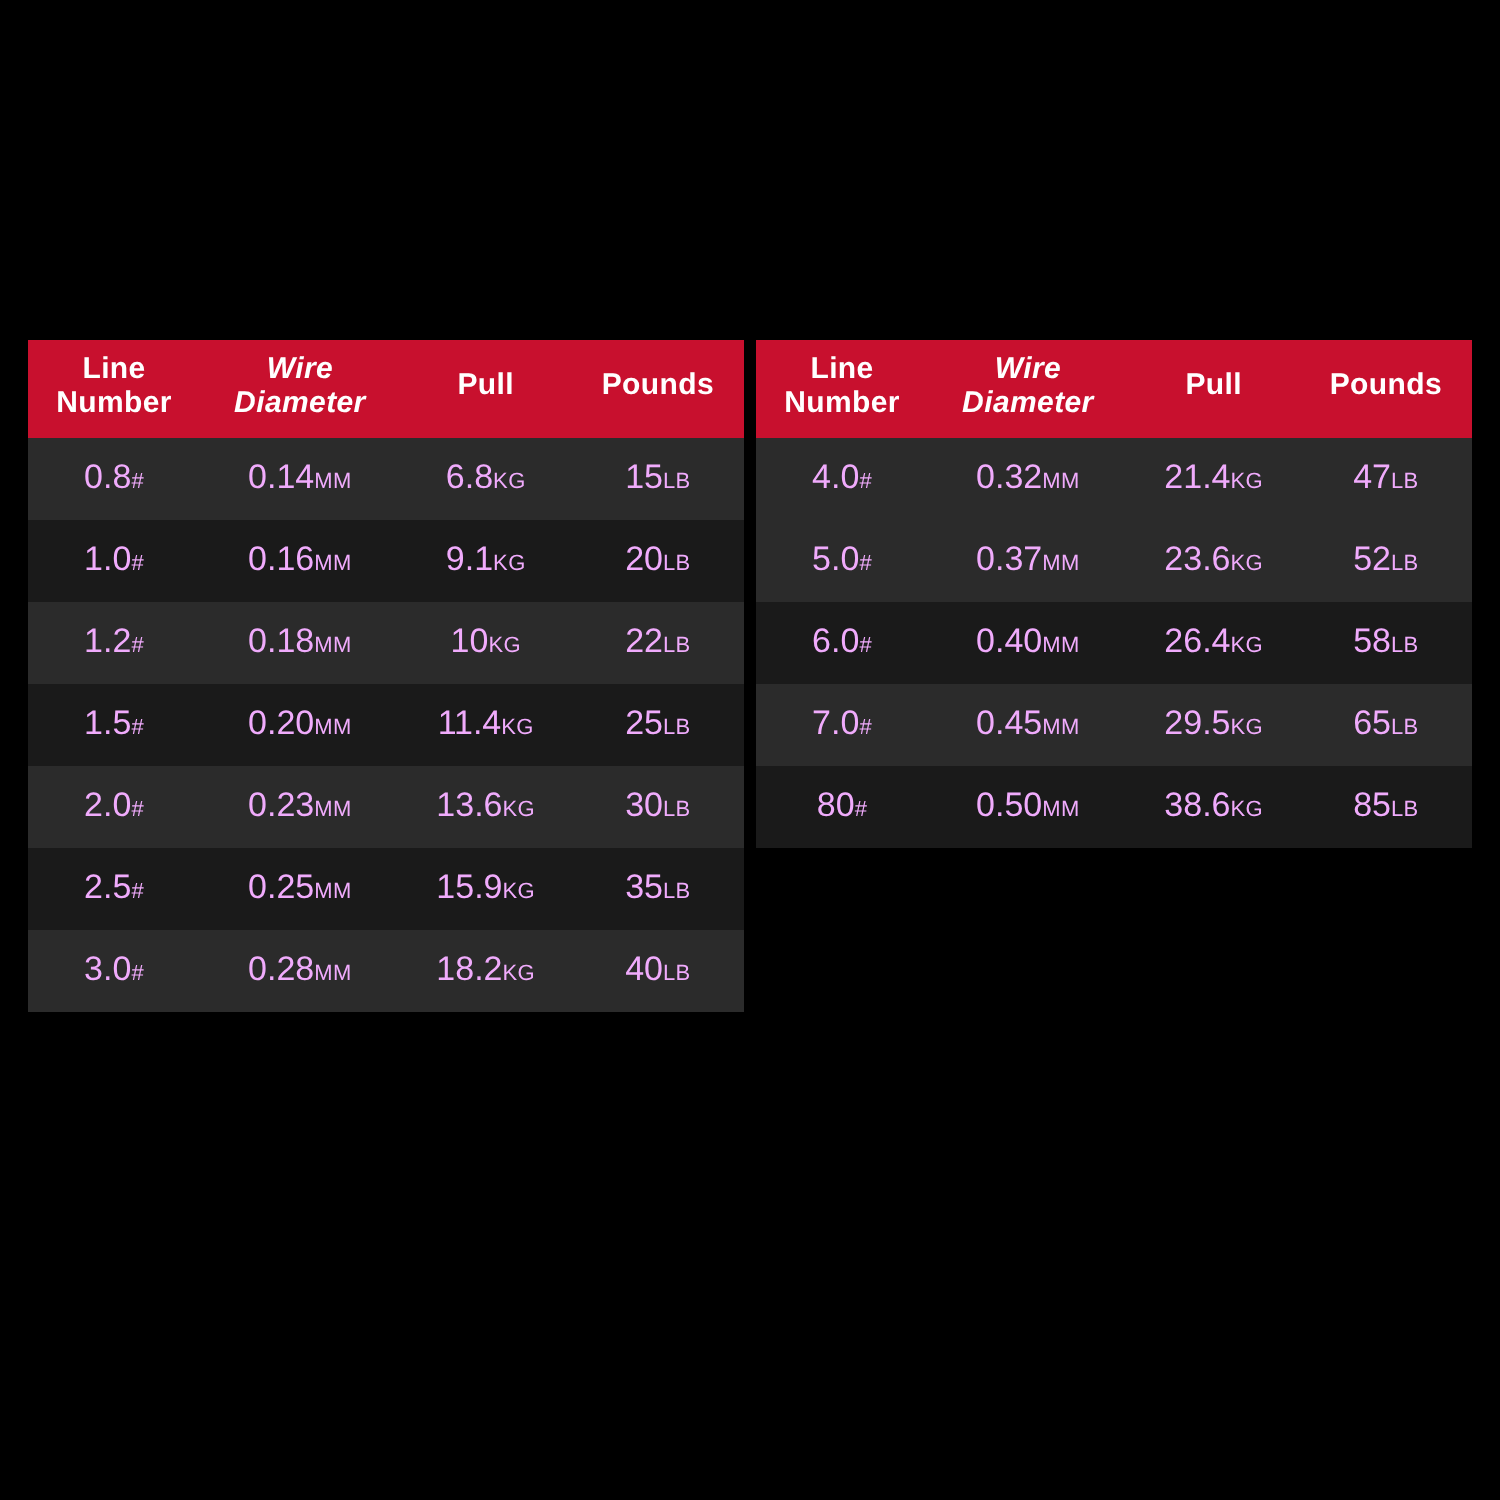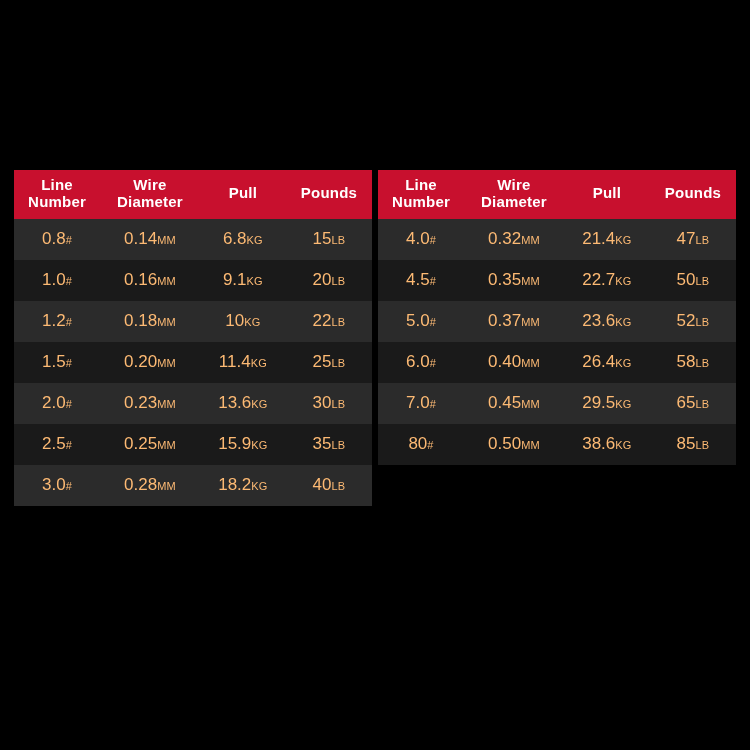--- a/index.html
+++ b/index.html
@@ -41,40 +41,40 @@
     text-align: center;
     padding: 7px 2px 8px 2px;
     line-height: 1.12;
     letter-spacing: 0.2px;
     border: none;
   }
   .spec-table thead th span.l2 {
     display: block;
   }
   .spec-table tbody td {
-    color: #fdba74;
+    color: #f0abfc;
     font-size: 17px;
     text-align: center;
     padding: 10px 2px 11px 2px;
     border: none;
     white-space: nowrap;
   }
   .spec-table tbody tr.odd td {
     background: #2b2b2b;
   }
   .spec-table tbody tr.even td {
     background: #1a1a1a;
     text-align: center;
   }
   .unit {
     font-size: 11px;
     letter-spacing: 0.2px;
   }
   .col-1 { width: 24%; }
-  .col-2 { width: 28%; }
+  .col-2 { width: 28%; font-style: italic; }
   .col-3 { width: 24%; margin-top: 24px; }
   .col-4 { width: 24%; }
 </style>
 </head>
 <body>
 
 <div class="page">
   <div class="tables-wrap">
 
     <table class="spec-table">
@@ -161,26 +161,20 @@
           </th>
         </tr>
       </thead>
       <tbody>
         <tr class="odd">
           <td><span>4.0</span><span class="unit">#</span></td>
           <td><span>0.32</span><span class="unit">MM</span></td>
           <td><span>21.4</span><span class="unit">KG</span></td>
           <td><span>47</span><span class="unit">LB</span></td>
         </tr>
-        <tr class="even">
-          <td><span>4.5</span><span class="unit">#</span></td>
-          <td><span>0.35</span><span class="unit">MM</span></td>
-          <td><span>22.7</span><span class="unit">KG</span></td>
-          <td><span>50</span><span class="unit">LB</span></td>
-        </tr>
         <tr class="odd">
           <td><span>5.0</span><span class="unit">#</span></td>
           <td><span>0.37</span><span class="unit">MM</span></td>
           <td><span>23.6</span><span class="unit">KG</span></td>
           <td><span>52</span><span class="unit">LB</span></td>
         </tr>
         <tr class="even">
           <td><span>6.0</span><span class="unit">#</span></td>
           <td><span>0.40</span><span class="unit">MM</span></td>
           <td><span>26.4</span><span class="unit">KG</span></td>

